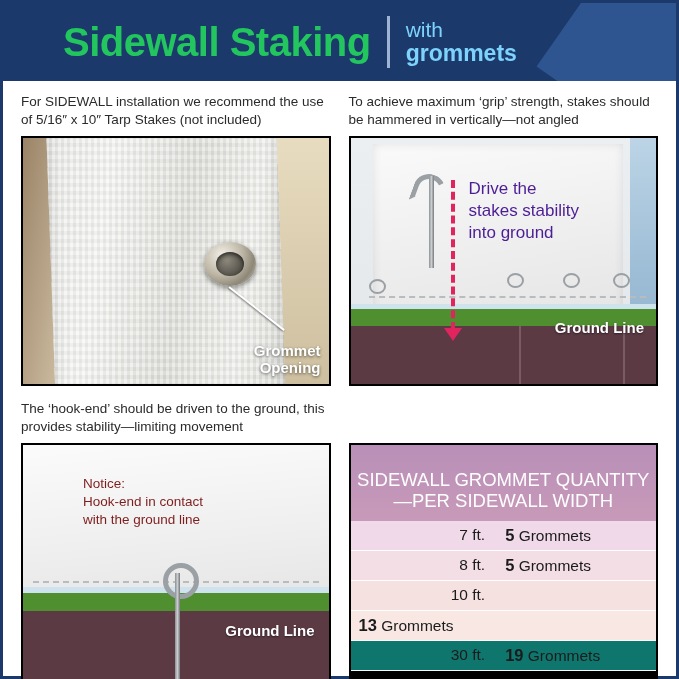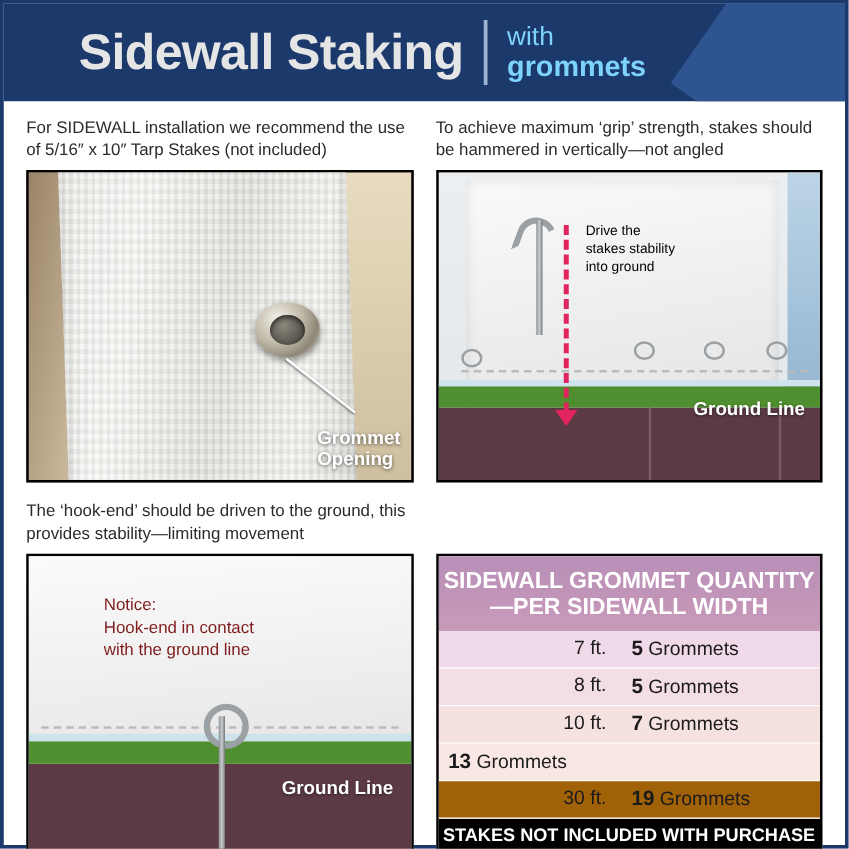--- a/index.html
+++ b/index.html
@@ -37,21 +37,21 @@
     content: "";
     position: absolute;
     right: -40px;
     top: -30px;
     width: 150px;
     height: 150px;
     background: #2f5590;
     transform: rotate(35deg);
   }
   .header-title {
-    color: #e5e5e5;
+    color: #22c55e;
     font-size: 40px;
     font-weight: bold;
     letter-spacing: -0.5px;
     line-height: 1;
     z-index: 2;
   }
   .header-divider {
     width: 3px;
     height: 52px;
     background: #9fb4d4;
@@ -133,21 +133,21 @@
   }
   .p1 .grommet::after {
     content:"";
     position:absolute; left:12px; top:10px; width:28px; height:24px;
     border-radius:50%;
     background: radial-gradient(circle at 40% 35%, #8d887c 0%, #5d5a52 60%, #3b392f 100%);
     box-shadow: inset 0 2px 4px rgba(0,0,0,.6);
   }
   .p1 .g-label {
     position: absolute; right: 8px; bottom: 8px;
-    color: #ffffff; font-weight: bold; font-size: 15px; text-align: left;
+    color: #ffffff; font-weight: bold; font-size: 15px; text-align: right;
     line-height: 1.15;
     text-shadow: 0 1px 3px rgba(0,0,0,.6);
   }
   .p1 .leader {
     position: absolute; left: 206px; top: 148px;
     width: 70px; height: 2px; background: #ffffff;
     transform: rotate(38deg); transform-origin: left center;
     box-shadow: 0 1px 2px rgba(0,0,0,.5);
   }
 
@@ -188,21 +188,21 @@
     position:absolute; left:100px; top:42px; width:0; height:150px;
     border-left:4px dashed #e0245e;
   }
   .p2 .arrow {
     position:absolute; left:93px; top:190px;
     width:0; height:0; border-left:9px solid transparent; border-right:9px solid transparent;
     border-top:13px solid #e0245e;
   }
   .p2 .note {
     position:absolute; left:118px; top:40px;
-    color:#000000; font-size:11px; line-height:1.3;
+    color:#4c1d95; font-size:17px; line-height:1.3;
   }
   .p2 .ring {
     position:absolute; width:13px; height:11px; border:2px solid #9aa0a4; border-radius:50%;
     background: transparent;
   }
   .p2 .gl-label {
     position:absolute; right:12px; bottom:48px; color:#ffffff; font-weight:bold; font-size:15px;
     text-shadow: 0 1px 2px rgba(0,0,0,.5);
   }
   .p2 .gl-tick { position:absolute; bottom:0; width:2px; height:58px; background:#7a5a63; }
@@ -225,22 +225,22 @@
     position:absolute; left:140px; top:118px; width:26px; height:26px;
     border:5px solid #9aa0a4; border-radius:50%;
   }
   .p3 .gl-label { position:absolute; right:14px; bottom:42px; color:#ffffff; font-weight:bold; font-size:15px;
     text-shadow: 0 1px 2px rgba(0,0,0,.5); }
 
   
   .p4 { height: 240px; background:#ffffff; }
   .t-title {
     background: linear-gradient(180deg,#b98fb8 0%, #c89ab9 100%);
-    color:#ffffff; font-weight:bold; text-align:center;
-    font-size:18.5px; line-height:1.15; padding:8px 4px 9px 4px;
+    color:#ffffff; font-weight:normal; text-align:center;
+    font-size:18.5px; line-height:1.15; padding:24px 4px 9px 4px;
   }
   .t-rows { display:flex; flex-direction:column; }
   .t-row {
     display:flex; align-items:center; height:29px;
     font-size:15.5px; color:#1b1b1b;
     border-bottom:1px solid #ffffff;
   }
   .t-row .w { width:48%; text-align:right; padding-right:12px; box-sizing:border-box; }
   .t-row .q { width:52%; text-align:left; padding-left:8px; box-sizing:border-box; }
   .t-row .q b { font-size:16.5px; }
@@ -345,26 +345,25 @@
             <div class="t-row" style="background:#f0d9e8;">
               <span class="w">7 ft.</span>
               <span class="q"><b>5</b> <span>Grommets</span></span>
             </div>
             <div class="t-row" style="background:#f3dee6;">
               <span class="w">8 ft.</span>
               <span class="q"><b>5</b> <span>Grommets</span></span>
             </div>
             <div class="t-row" style="background:#f6e1e1;">
               <span class="w">10 ft.</span>
-              <span class="q"><b>7</b> <span>Grommets</span></span>
             </div>
             <div class="t-row" style="background:#f9e7e4;">
               <span class="q"><b>13</b> <span>Grommets</span></span>
             </div>
-            <div class="t-row" style="background:#a16207;">
+            <div class="t-row" style="background:#0f766e;">
               <span class="w">30 ft.</span>
               <span class="q"><b>19</b> <span>Grommets</span></span>
             </div>
           </div>
           <div class="t-footer">STAKES NOT INCLUDED WITH PURCHASE</div>
         </div>
       </div>
     </div>
   </div>
 </div>

